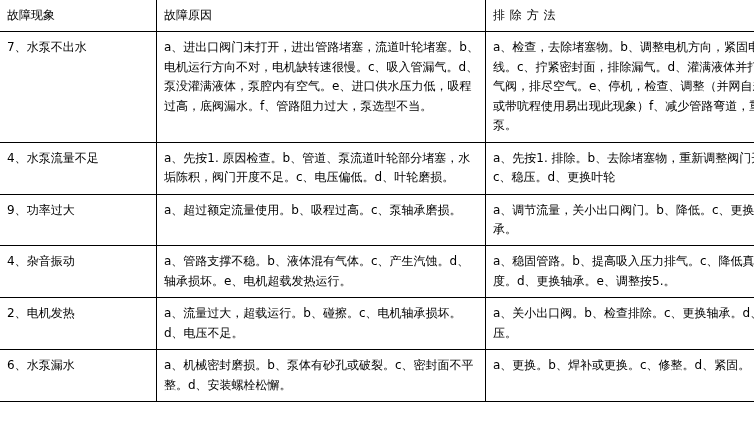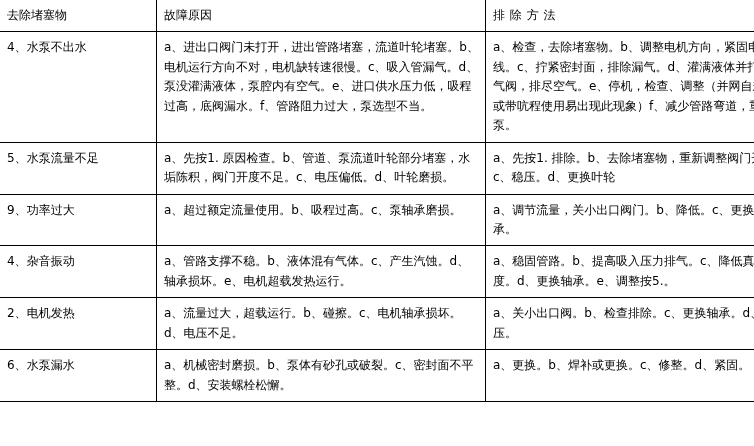--- a/index.html
+++ b/index.html
@@ -49,31 +49,31 @@
   .num-cell {
     white-space: normal;
   }
 </style>
 </head>
 <body>
 
 <table class="fault-table">
   <tbody>
       <tr class="head-row">
-    <th class="col-phenomenon">去除堵塞物</th>
+    <th class="col-phenomenon">故障现象</th>
     <th class="col-cause">故障原因</th>
     <th class="col-remedy">排 除 方 法</th>
   </tr>
   <tr>
-    <td class="col-phenomenon num-cell">4、水泵不出水</td>
+    <td class="col-phenomenon num-cell">7、水泵不出水</td>
     <td class="col-cause">a、进出口阀门未打开，进出管路堵塞，流道叶轮堵塞。b、电机运行方向不对，电机缺转速很慢。c、吸入管漏气。d、泵没灌满液体，泵腔内有空气。e、进口供水压力低，吸程过高，底阀漏水。f、管路阻力过大，泵选型不当。</td>
     <td class="col-remedy">a、检查，去除堵塞物。b、调整电机方向，紧固电机接线。c、拧紧密封面，排除漏气。d、灌满液体并打开排气阀，排尽空气。e、停机，检查、调整（并网自来水管或带吭程使用易出现此现象）f、减少管路弯道，重新选泵。</td>
   </tr>
   <tr>
-    <td class="col-phenomenon num-cell">5、水泵流量不足</td>
+    <td class="col-phenomenon num-cell">4、水泵流量不足</td>
     <td class="col-cause">a、先按1. 原因检查。b、管道、泵流道叶轮部分堵塞，水垢陈积，阀门开度不足。c、电压偏低。d、叶轮磨损。</td>
     <td class="col-remedy">a、先按1. 排除。b、去除堵塞物，重新调整阀门开度。c、稳压。d、更换叶轮</td>
   </tr>
   <tr>
     <td class="col-phenomenon num-cell">9、功率过大</td>
     <td class="col-cause">a、超过额定流量使用。b、吸程过高。c、泵轴承磨损。</td>
     <td class="col-remedy">a、调节流量，关小出口阀门。b、降低。c、更换轴承。</td>
   </tr>
   <tr>
     <td class="col-phenomenon num-cell">4、杂音振动</td>

